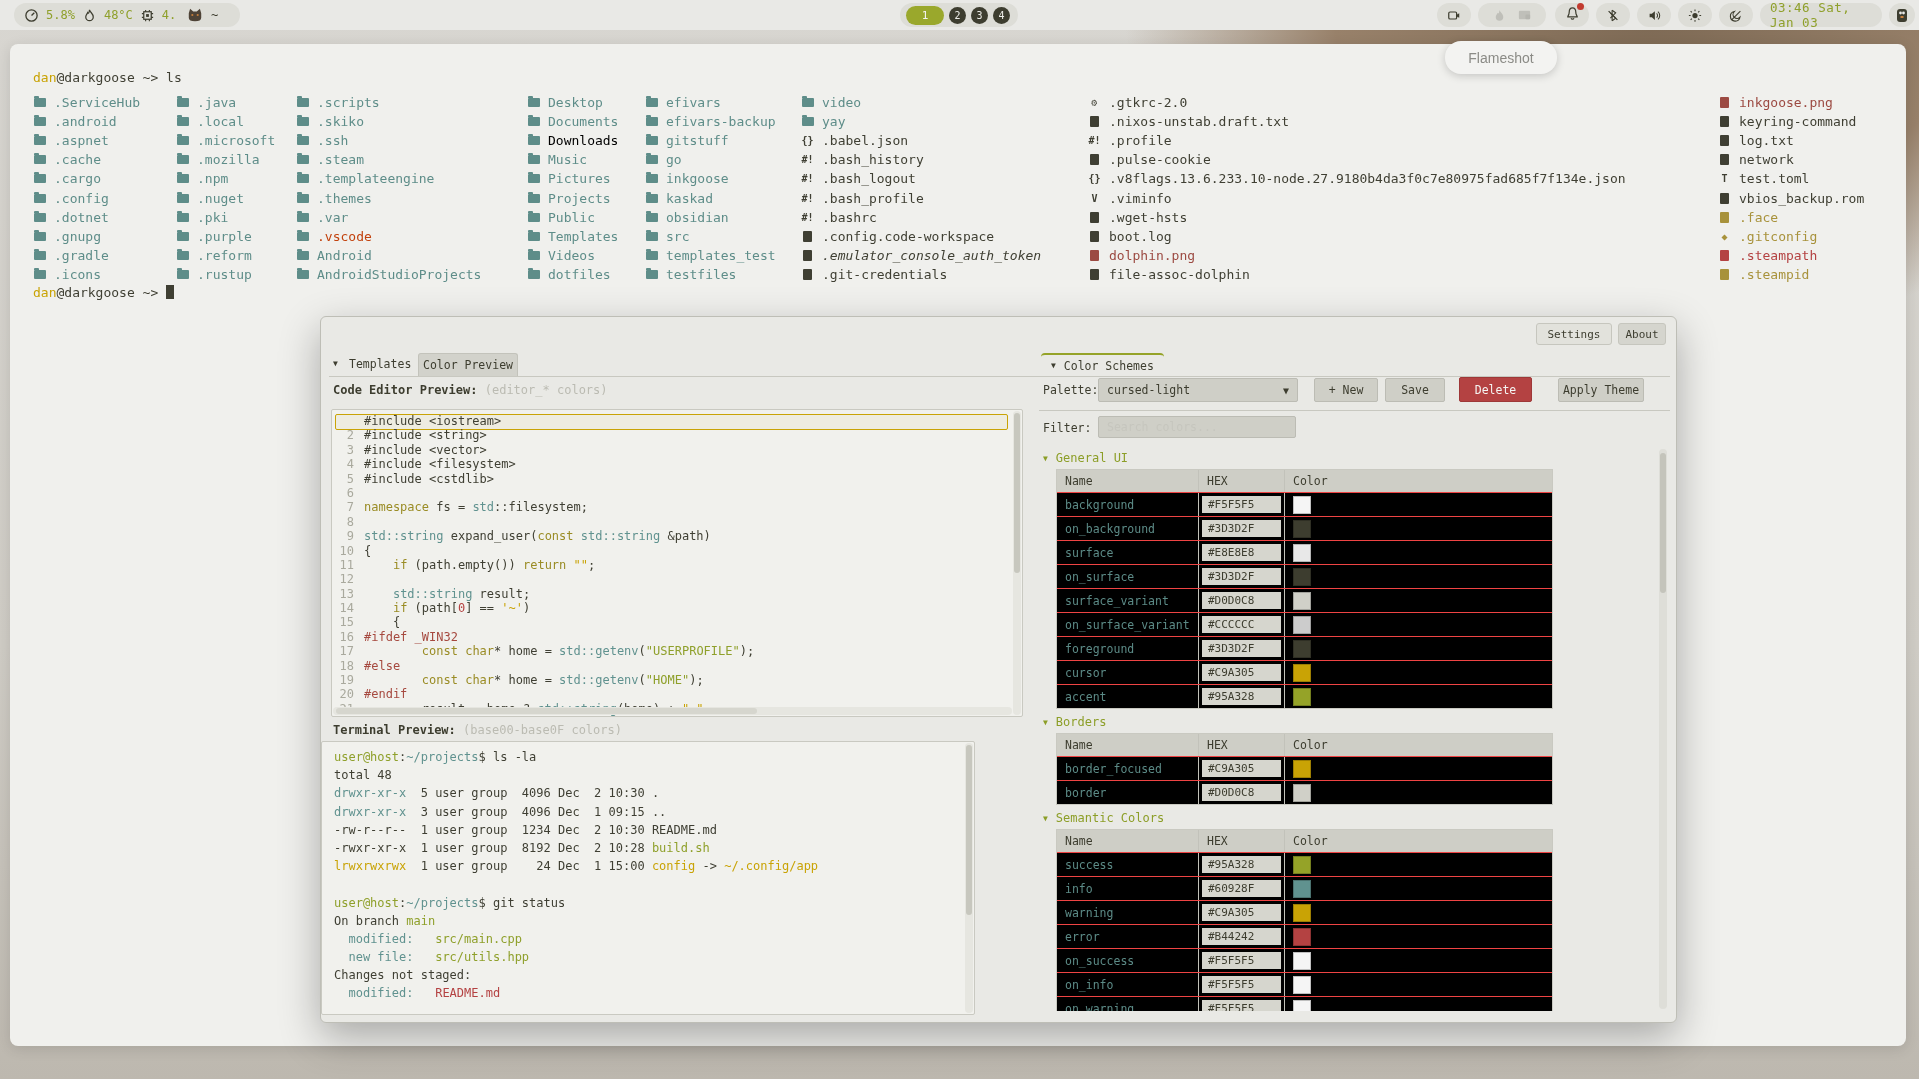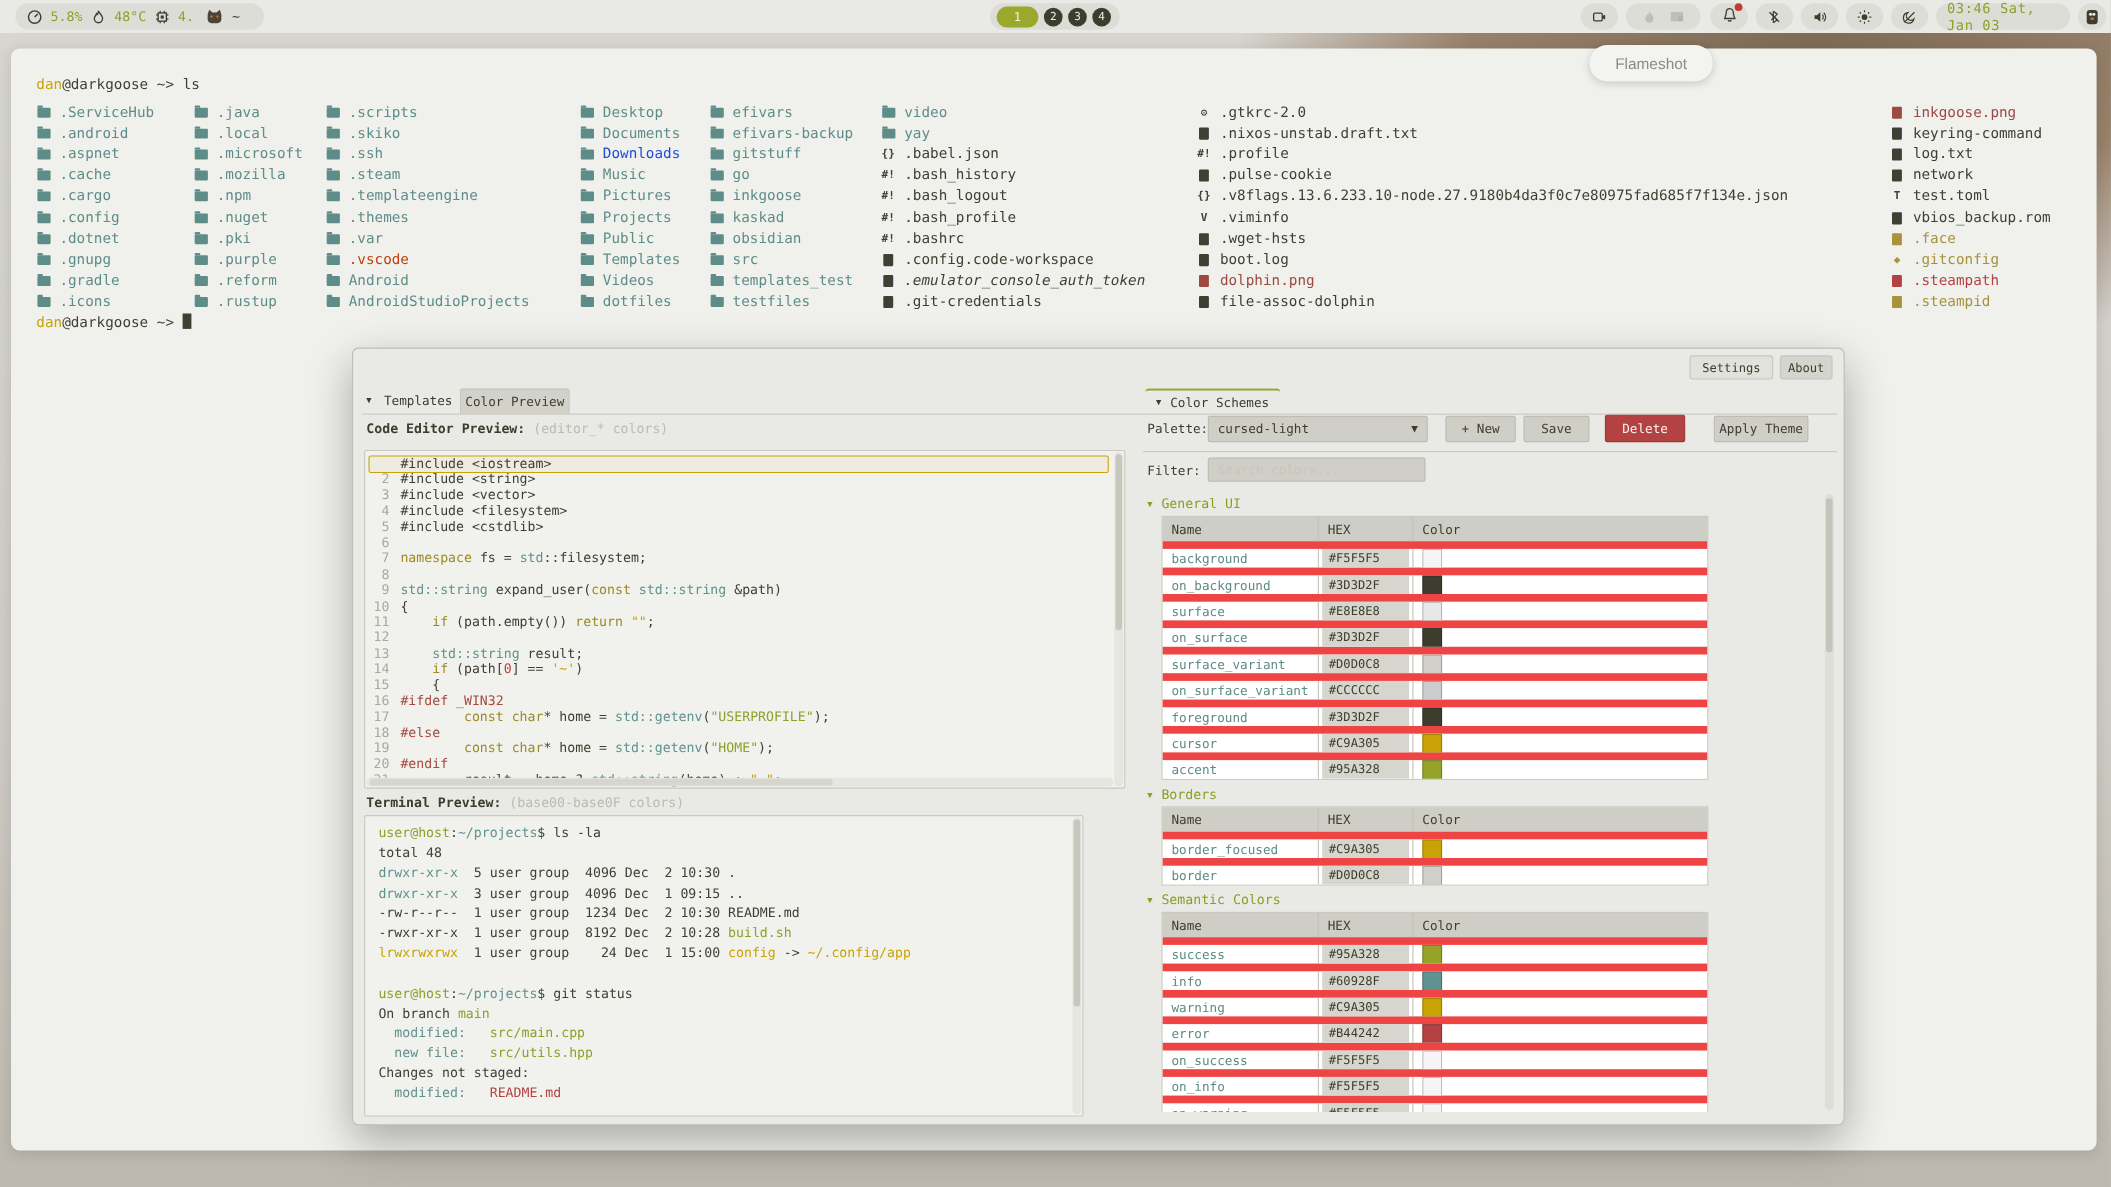--- a/index.html
+++ b/index.html
@@ -90,21 +90,21 @@
   .dd-arrow { margin-left:auto; font-size:10px; color:#3D3D2F; }
   .flt-input { position:absolute; height:22px; background:#CFCFC7; border:1px solid #BCBCB4; border-radius:2px;
                font-family:inherit; font-size:11.5px; color:#3D3D2F; padding:0 8px; outline:none; }
   .flt-input::placeholder { color:#C6C6BE; }
   .lbl { position:absolute; font-size:11.5px; color:#3D3D2F; }
 
   .list-area { position:absolute; left:718px; top:128px; width:612px; height:566px; overflow:hidden; }
   .sect-title { display:flex; align-items:center; gap:8px; color:#8C9E27; font-size:12px; margin:6px 0 4px 4px; }
   .sect-title .tri { color:#8C9E27; }
   .ctable { width:497px; margin-left:17px; border:1px solid #C9C9C1; }
-  .crow { display:grid; grid-template-columns:142px 86px 1fr; height:24px; background:#ffffff; border-top:7px solid #ef4444; }
+  .crow { display:grid; grid-template-columns:142px 86px 1fr; height:24px; background:#000000; border-top:1px solid #ef4444; }
   .crow.head { background:#CECEC6; border-top:none; height:22px; }
   .ccell { display:flex; align-items:center; padding-left:8px; border-right:1px solid #C2C2BA; font-size:11.5px; overflow:hidden; }
   .ccell:last-child { border-right:none; }
   .crow.head .ccell { color:#3D3D2F; }
   .cname { color:#5C8B87; }
   .chex { padding:0 3px; }
   .hexbox { background:#D6D6CE; width:100%; margin:2px 0; padding:2px 6px; font-size:11px; color:#3D3D2F; }
   .swatch { width:18px; height:18px; border:1px solid rgba(0,0,0,.22); }
   .rp-track { position:absolute; left:1338px; top:132px; width:8px; height:560px; background:#DEDED8; border-radius:4px; }
   .rp-thumb { position:absolute; left:1339px; top:136px; width:6px; height:140px; background:#C4C4BB; border-radius:3px; }
@@ -260,21 +260,21 @@
         <div class="ls-item"><span class="ic" style="color: rgb(94, 141, 137);"><span class="ic-d"></span></span><span class="nm" style="color: rgb(94, 141, 137);">.templateengine</span></div>
         <div class="ls-item"><span class="ic" style="color: rgb(94, 141, 137);"><span class="ic-d"></span></span><span class="nm" style="color: rgb(94, 141, 137);">.themes</span></div>
         <div class="ls-item"><span class="ic" style="color: rgb(94, 141, 137);"><span class="ic-d"></span></span><span class="nm" style="color: rgb(94, 141, 137);">.var</span></div>
         <div class="ls-item"><span class="ic" style="color: rgb(94, 141, 137);"><span class="ic-d"></span></span><span class="nm" style="color: #c2410c;">.vscode</span></div>
         <div class="ls-item"><span class="ic" style="color: rgb(94, 141, 137);"><span class="ic-d"></span></span><span class="nm" style="color: rgb(94, 141, 137);">Android</span></div>
         <div class="ls-item"><span class="ic" style="color: rgb(94, 141, 137);"><span class="ic-d"></span></span><span class="nm" style="color: rgb(94, 141, 137);">AndroidStudioProjects</span></div>
       </div>
     <div class="ls-col" style="left:517px;">
         <div class="ls-item"><span class="ic" style="color: rgb(94, 141, 137);"><span class="ic-d"></span></span><span class="nm" style="color: rgb(94, 141, 137);">Desktop</span></div>
         <div class="ls-item"><span class="ic" style="color: rgb(94, 141, 137);"><span class="ic-d"></span></span><span class="nm" style="color: rgb(94, 141, 137);">Documents</span></div>
-        <div class="ls-item"><span class="ic" style="color: rgb(94, 141, 137);"><span class="ic-d"></span></span><span class="nm" style="color: #1d4ed8;">Downloads</span></div>
+        <div class="ls-item"><span class="ic" style="color: rgb(94, 141, 137);"><span class="ic-d"></span></span><span class="nm" style="color: #000000;">Downloads</span></div>
         <div class="ls-item"><span class="ic" style="color: rgb(94, 141, 137);"><span class="ic-d"></span></span><span class="nm" style="color: rgb(94, 141, 137);">Music</span></div>
         <div class="ls-item"><span class="ic" style="color: rgb(94, 141, 137);"><span class="ic-d"></span></span><span class="nm" style="color: rgb(94, 141, 137);">Pictures</span></div>
         <div class="ls-item"><span class="ic" style="color: rgb(94, 141, 137);"><span class="ic-d"></span></span><span class="nm" style="color: rgb(94, 141, 137);">Projects</span></div>
         <div class="ls-item"><span class="ic" style="color: rgb(94, 141, 137);"><span class="ic-d"></span></span><span class="nm" style="color: rgb(94, 141, 137);">Public</span></div>
         <div class="ls-item"><span class="ic" style="color: rgb(94, 141, 137);"><span class="ic-d"></span></span><span class="nm" style="color: rgb(94, 141, 137);">Templates</span></div>
         <div class="ls-item"><span class="ic" style="color: rgb(94, 141, 137);"><span class="ic-d"></span></span><span class="nm" style="color: rgb(94, 141, 137);">Videos</span></div>
         <div class="ls-item"><span class="ic" style="color: rgb(94, 141, 137);"><span class="ic-d"></span></span><span class="nm" style="color: rgb(94, 141, 137);">dotfiles</span></div>
       </div>
     <div class="ls-col" style="left:635px;">
         <div class="ls-item"><span class="ic" style="color: rgb(94, 141, 137);"><span class="ic-d"></span></span><span class="nm" style="color: rgb(94, 141, 137);">efivars</span></div>
@@ -369,21 +369,21 @@
     <div class="vtrack">
         <div class="vthumb" style="top:2px; height:160px;"></div>
       </div>
     <div class="htrack">
         <div class="hthumb"></div>
       </div>
   </div>
 
   <div class="sec-label" style="left:12px; top:406px;"><span>Terminal Preview: </span><span class="sec-hint">(base00-base0F colors)</span></div>
 
-  <div class="boxed" style="left:10px; top:424px; width:654px; height:274px;">
+  <div class="boxed" style="left:0; top:424px; width:654px; height:274px;">
     <div class="tp-lines" id="tp-lines">
         <div class="tl"><span class="sg-s">user@host</span><span class="sg-b">:</span><span class="sg-t">~/projects</span><span class="sg-b">$ ls -la</span></div>
         <div class="tl"><span class="sg-b">total 48</span></div>
         <div class="tl"><span class="sg-t">drwxr-xr-x</span><span class="sg-b">  5 user group  4096 Dec  2 10:30 .</span></div>
         <div class="tl"><span class="sg-t">drwxr-xr-x</span><span class="sg-b">  3 user group  4096 Dec  1 09:15 ..</span></div>
         <div class="tl"><span class="sg-b">-rw-r--r--  1 user group  1234 Dec  2 10:30 README.md</span></div>
         <div class="tl"><span class="sg-b">-rwxr-xr-x  1 user group  8192 Dec  2 10:28 </span><span class="sg-s">build.sh</span></div>
         <div class="tl"><span class="sg-g">lrwxrwxrwx</span><span class="sg-b">  1 user group    24 Dec  1 15:00 </span><span class="sg-g">config</span><span class="sg-b"> -&gt; </span><span class="sg-g">~/.config/app</span></div>
         <div class="tl"></div>
         <div class="tl"><span class="sg-s">user@host</span><span class="sg-b">:</span><span class="sg-t">~/projects</span><span class="sg-b">$ git status</span></div>

